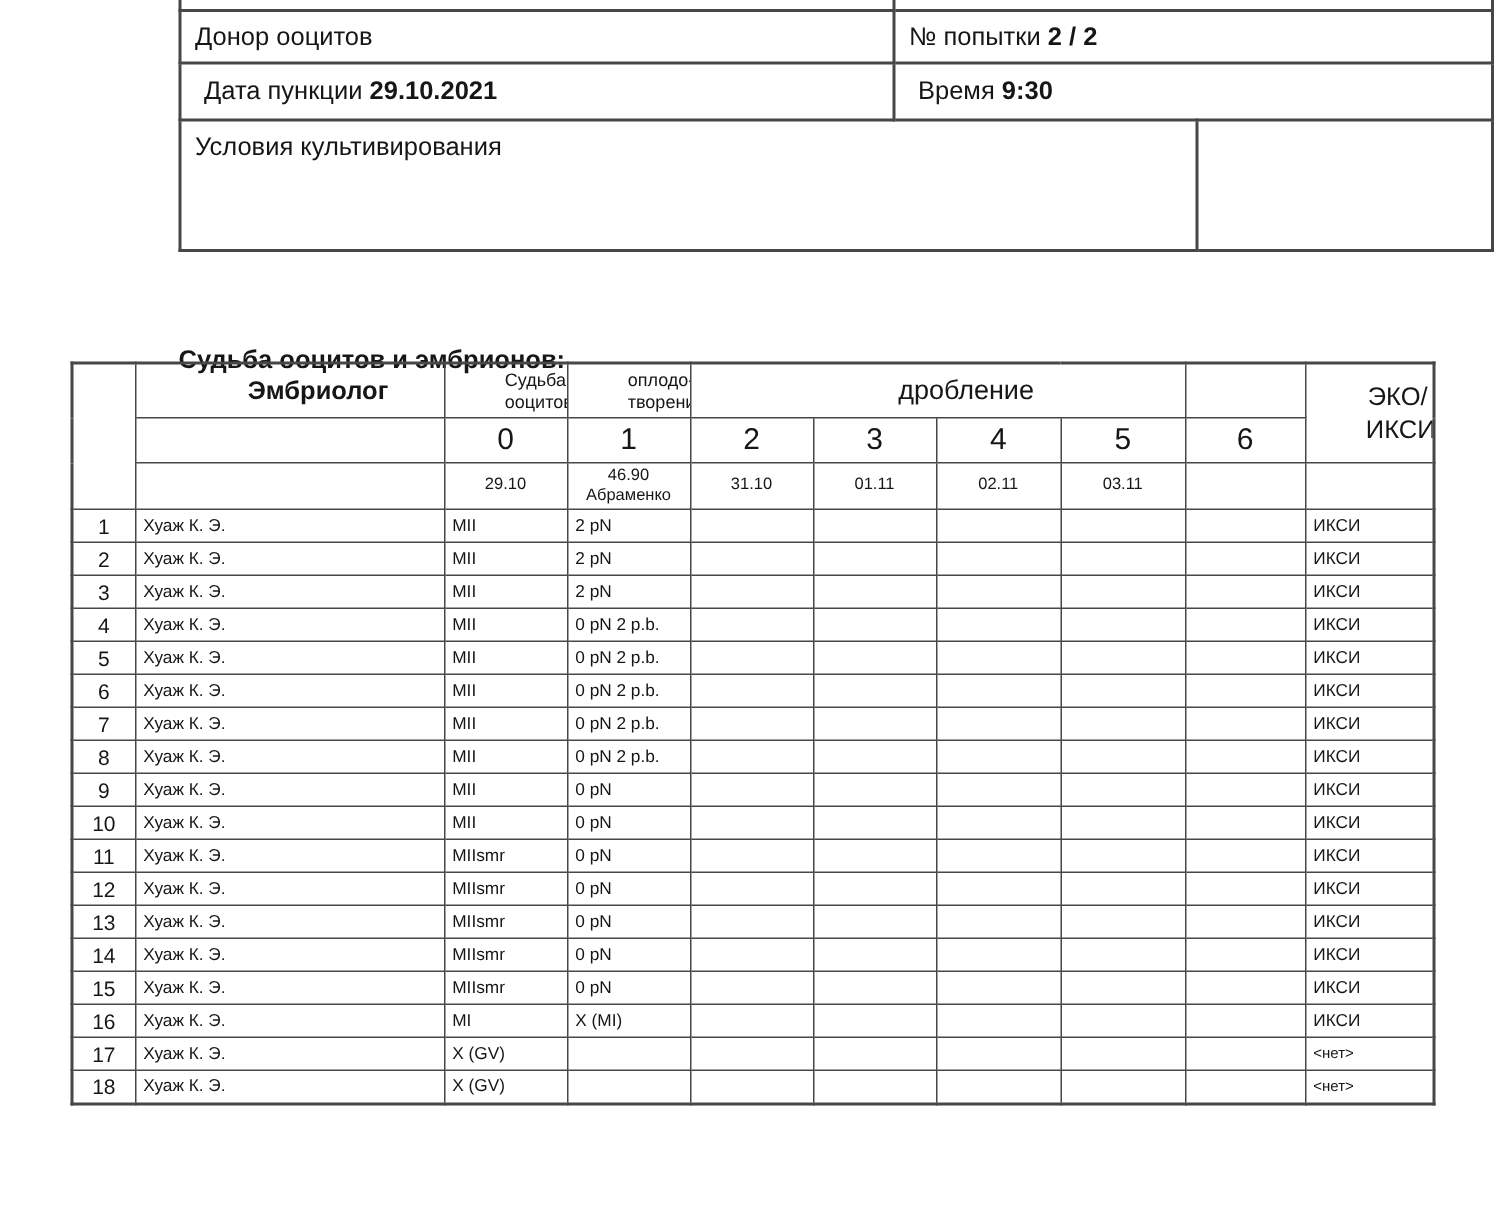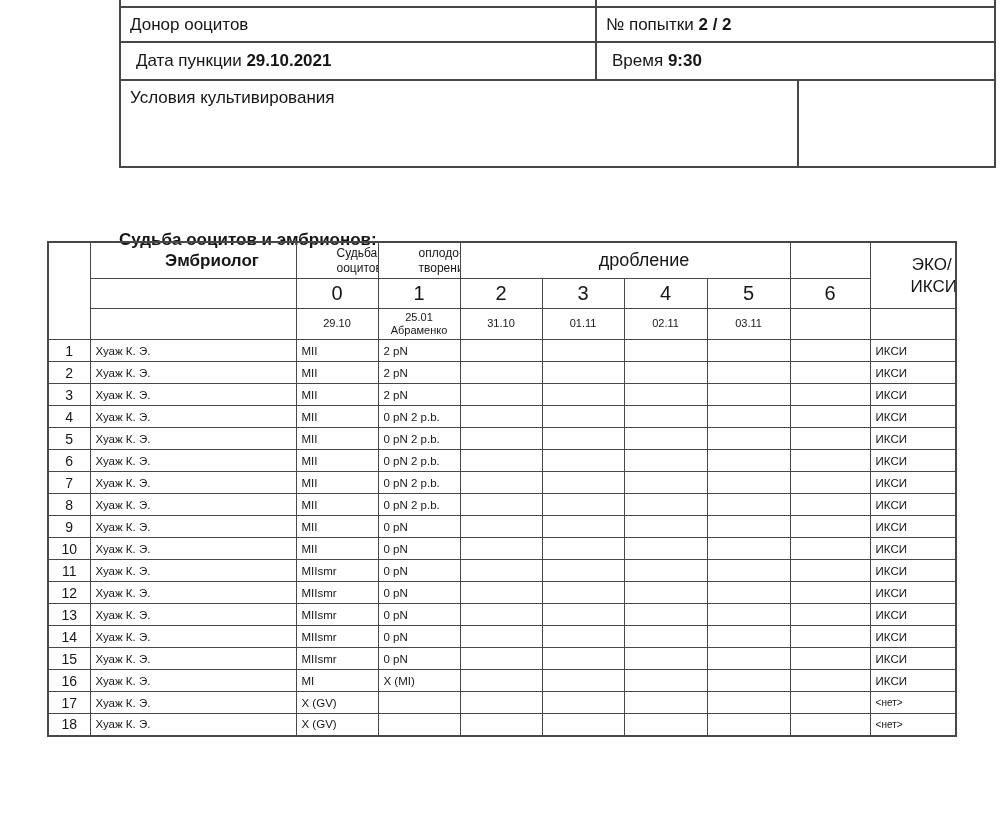--- a/index.html
+++ b/index.html
@@ -112,21 +112,21 @@
         <td class="h-day">1</td>
         <td class="h-day">2</td>
         <td class="h-day">3</td>
         <td class="h-day">4</td>
         <td class="h-day">5</td>
         <td class="h-day">6</td>
       </tr>
       <tr class="hr3">
         <td></td>
         <td class="h-date">29.10</td>
-        <td class="h-date preline">25.01
+        <td class="h-date preline">46.90
 Абраменко</td>
         <td class="h-date">31.10</td>
         <td class="h-date">01.11</td>
         <td class="h-date">02.11</td>
         <td class="h-date">03.11</td>
         <td class="h-date"></td>
         <td class="h-date"></td>
       </tr>
     </thead>
     <tbody>

